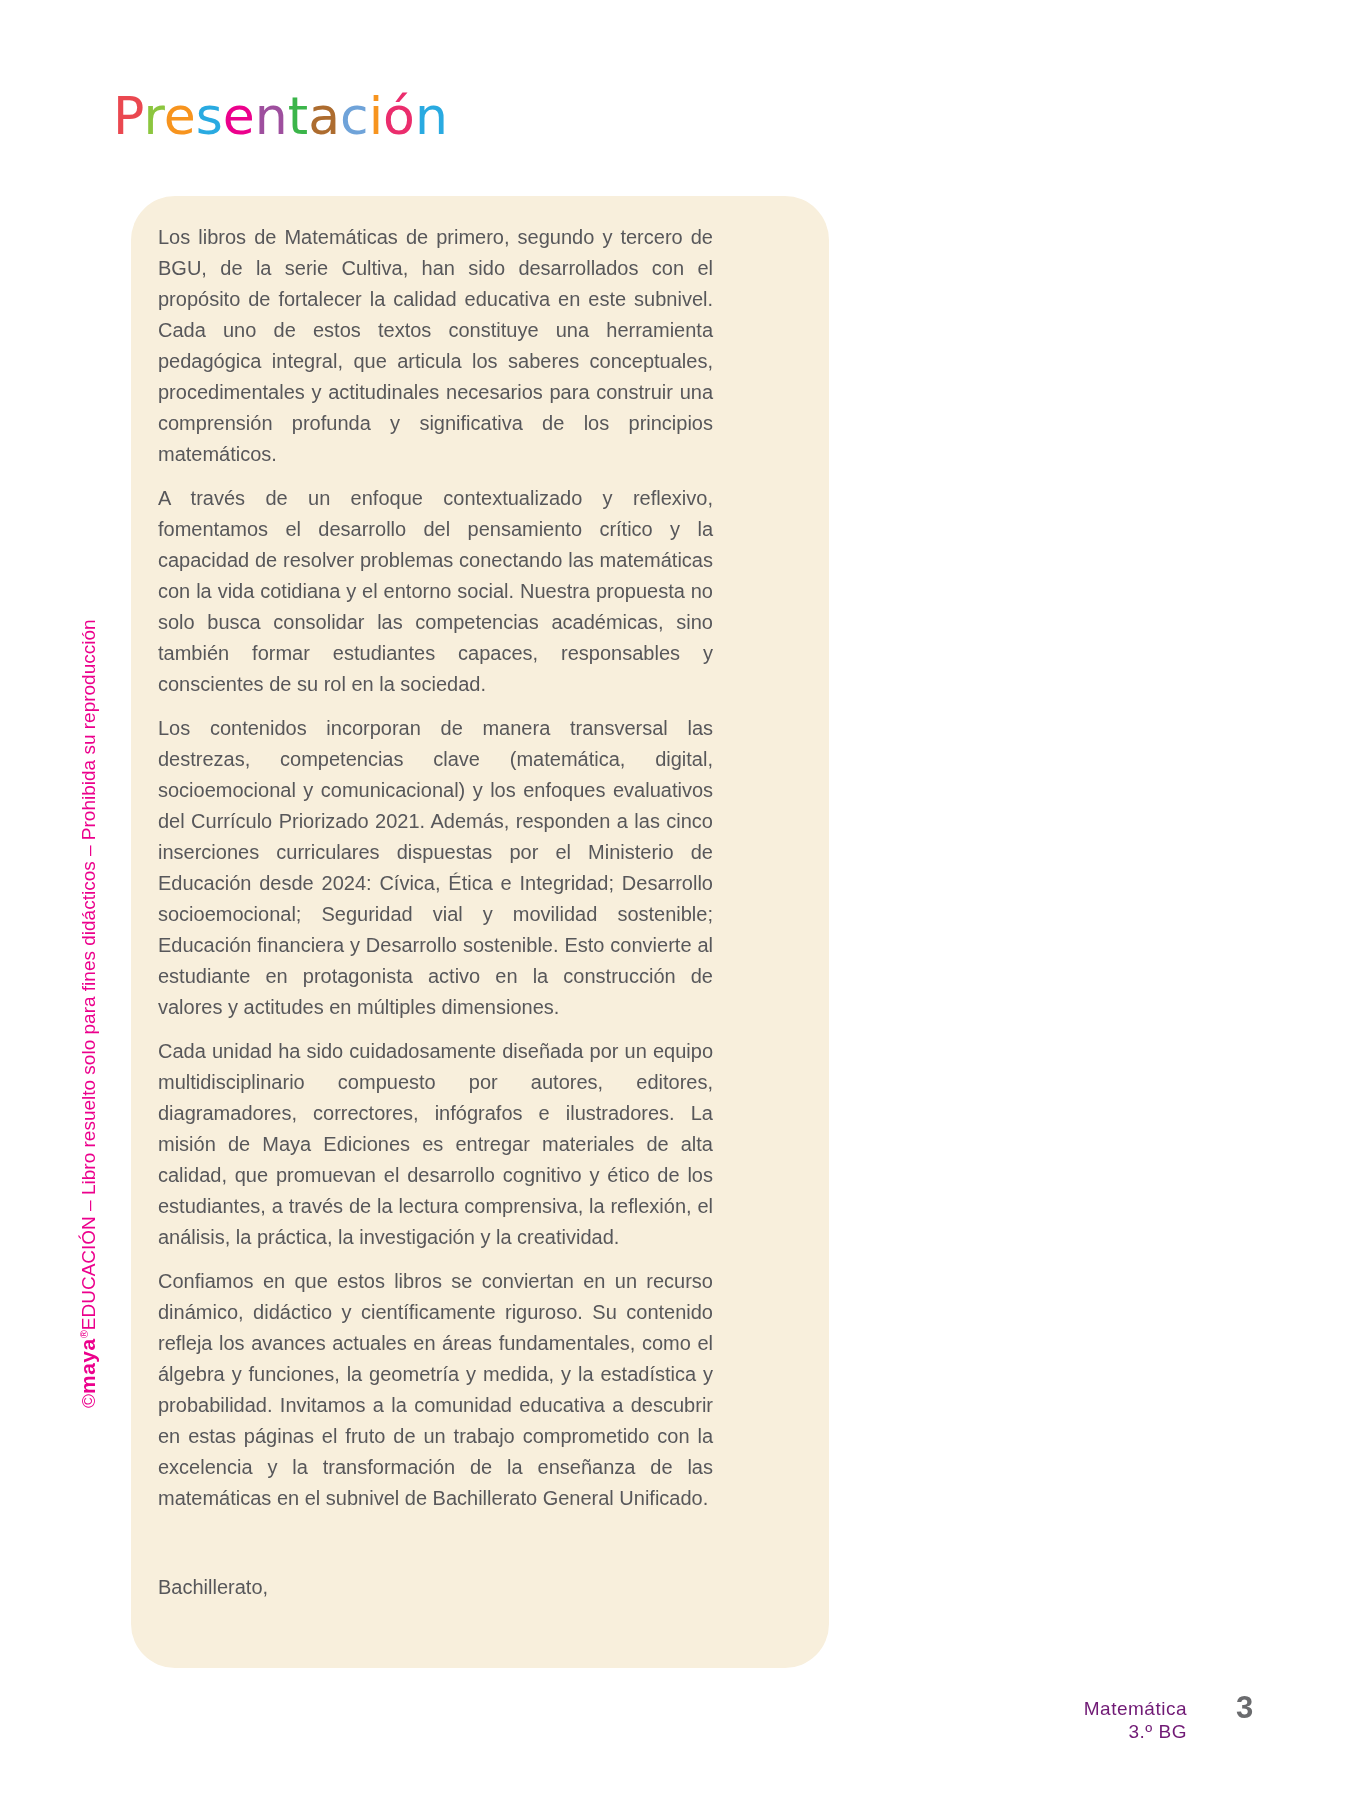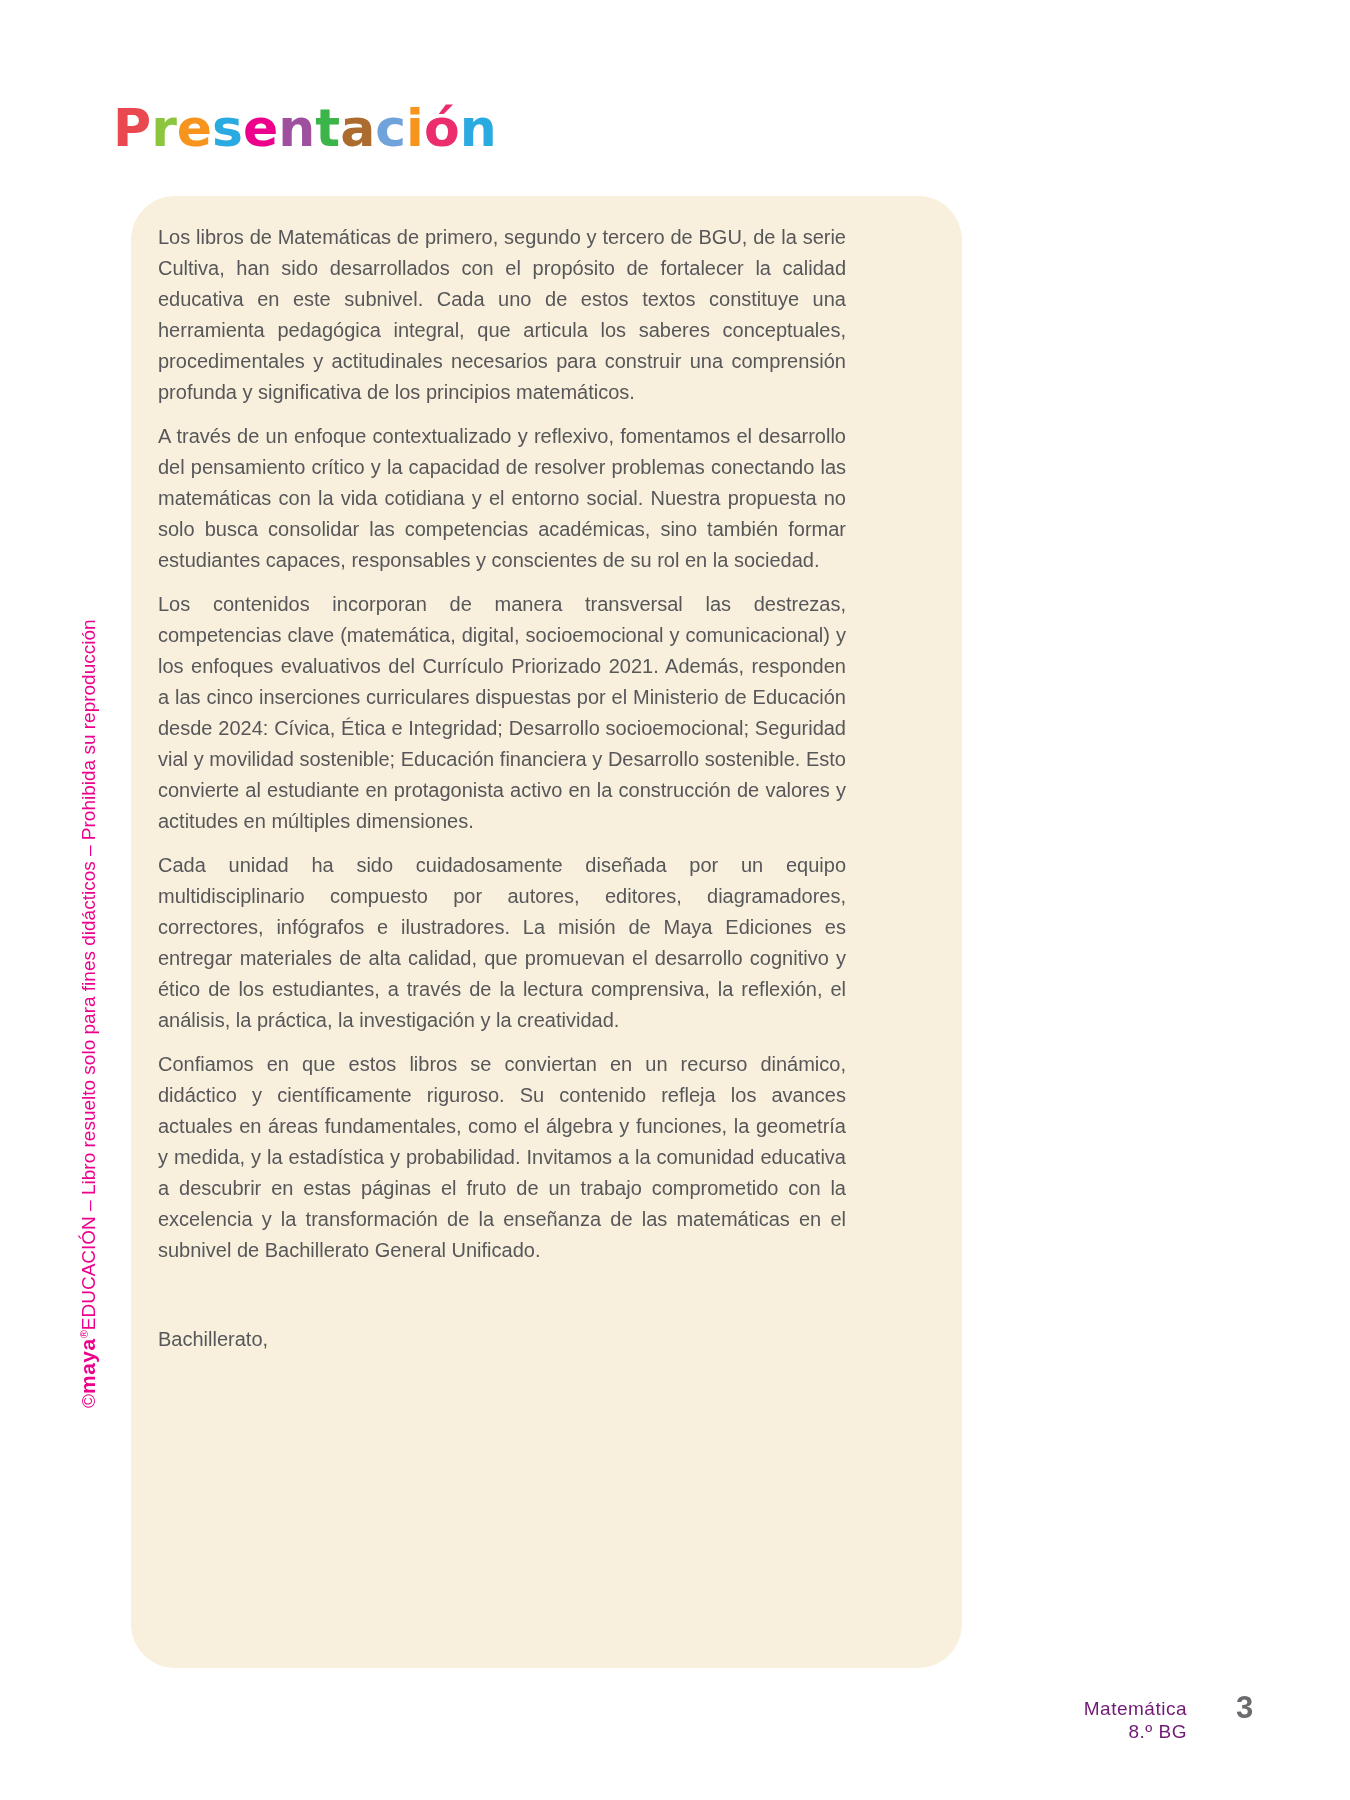--- a/index.html
+++ b/index.html
@@ -5,33 +5,33 @@
   html,body{margin:0;padding:0;background:#ffffff;}
   .page{
     position:relative;
     width:1350px;height:1800px;
     background:#ffffff;
     font-family:"Liberation Sans",sans-serif;
     overflow:hidden;
   }
   
   .title{
-    position:absolute;left:113px;top:100px;
+    position:absolute;left:113px;top:88px;
     margin:0;
     font-family:"DejaVu Sans",sans-serif;
-    font-weight:bold;
+    font-weight:normal;
     font-size:52px;
     line-height:1.1;
     letter-spacing:0px;
   }
   
   .panel{
     position:absolute;
     left:131px;top:196px;
-    width:831px;height:1472px;
+    width:698px;height:1472px;
     background:#f8efdc;
     border-radius:44px;
     box-sizing:border-box;
     padding:26px 116px 0 27px;
   }
   .panel p{
     margin:0 0 13px 0;
     font-size:20px;
     line-height:31px;
     color:#57575a;
@@ -103,17 +103,17 @@
     <p>Los libros de Matemáticas de primero, segundo y tercero de BGU, de la serie Cultiva, han sido desarrollados con el propósito de fortalecer la calidad educativa en este subnivel. Cada uno de estos textos constituye una herramienta pedagógica integral, que articula los saberes conceptuales, procedimentales y actitudinales necesarios para construir una comprensión profunda y significativa de los principios matemáticos.</p>
     <p>A través de un enfoque contextualizado y reflexivo, fomentamos el desarrollo del pensamiento crítico y la capacidad de resolver problemas conectando las matemáticas con la vida cotidiana y el entorno social. Nuestra propuesta no solo busca consolidar las competencias académicas, sino también formar estudiantes capaces, responsables y conscientes de su rol en la sociedad.</p>
     <p>Los contenidos incorporan de manera transversal las destrezas, competencias clave (matemática, digital, socioemocional y comunicacional) y los enfoques evaluativos del Currículo Priorizado 2021. Además, responden a las cinco inserciones curriculares dispuestas por el Ministerio de Educación desde 2024: Cívica, Ética e Integridad; Desarrollo socioemocional; Seguridad vial y movilidad sostenible; Educación financiera y Desarrollo sostenible. Esto convierte al estudiante en protagonista activo en la construcción de valores y actitudes en múltiples dimensiones.</p>
     <p>Cada unidad ha sido cuidadosamente diseñada por un equipo multidisciplinario compuesto por autores, editores, diagramadores, correctores, infógrafos e ilustradores. La misión de Maya Ediciones es entregar materiales de alta calidad, que promuevan el desarrollo cognitivo y ético de los estudiantes, a través de la lectura comprensiva, la reflexión, el análisis, la práctica, la investigación y la creatividad.</p>
     <p>Confiamos en que estos libros se conviertan en un recurso dinámico, didáctico y científicamente riguroso. Su contenido refleja los avances actuales en áreas fundamentales, como el álgebra y funciones, la geometría y medida, y la estadística y probabilidad. Invitamos a la comunidad educativa a descubrir en estas páginas el fruto de un trabajo comprometido con la excelencia y la transformación de la enseñanza de las matemáticas en el subnivel de Bachillerato General Unificado.</p>
     <p class="closing">Bachillerato,</p>
   </div>
 
   <div class="footer-text">
     <div>Matemática</div>
-    <div>8.º BG</div>
+    <div>3.º BG</div>
   </div>
   <div class="page-number">3</div>
 
 </div>
 
 </body></html>

